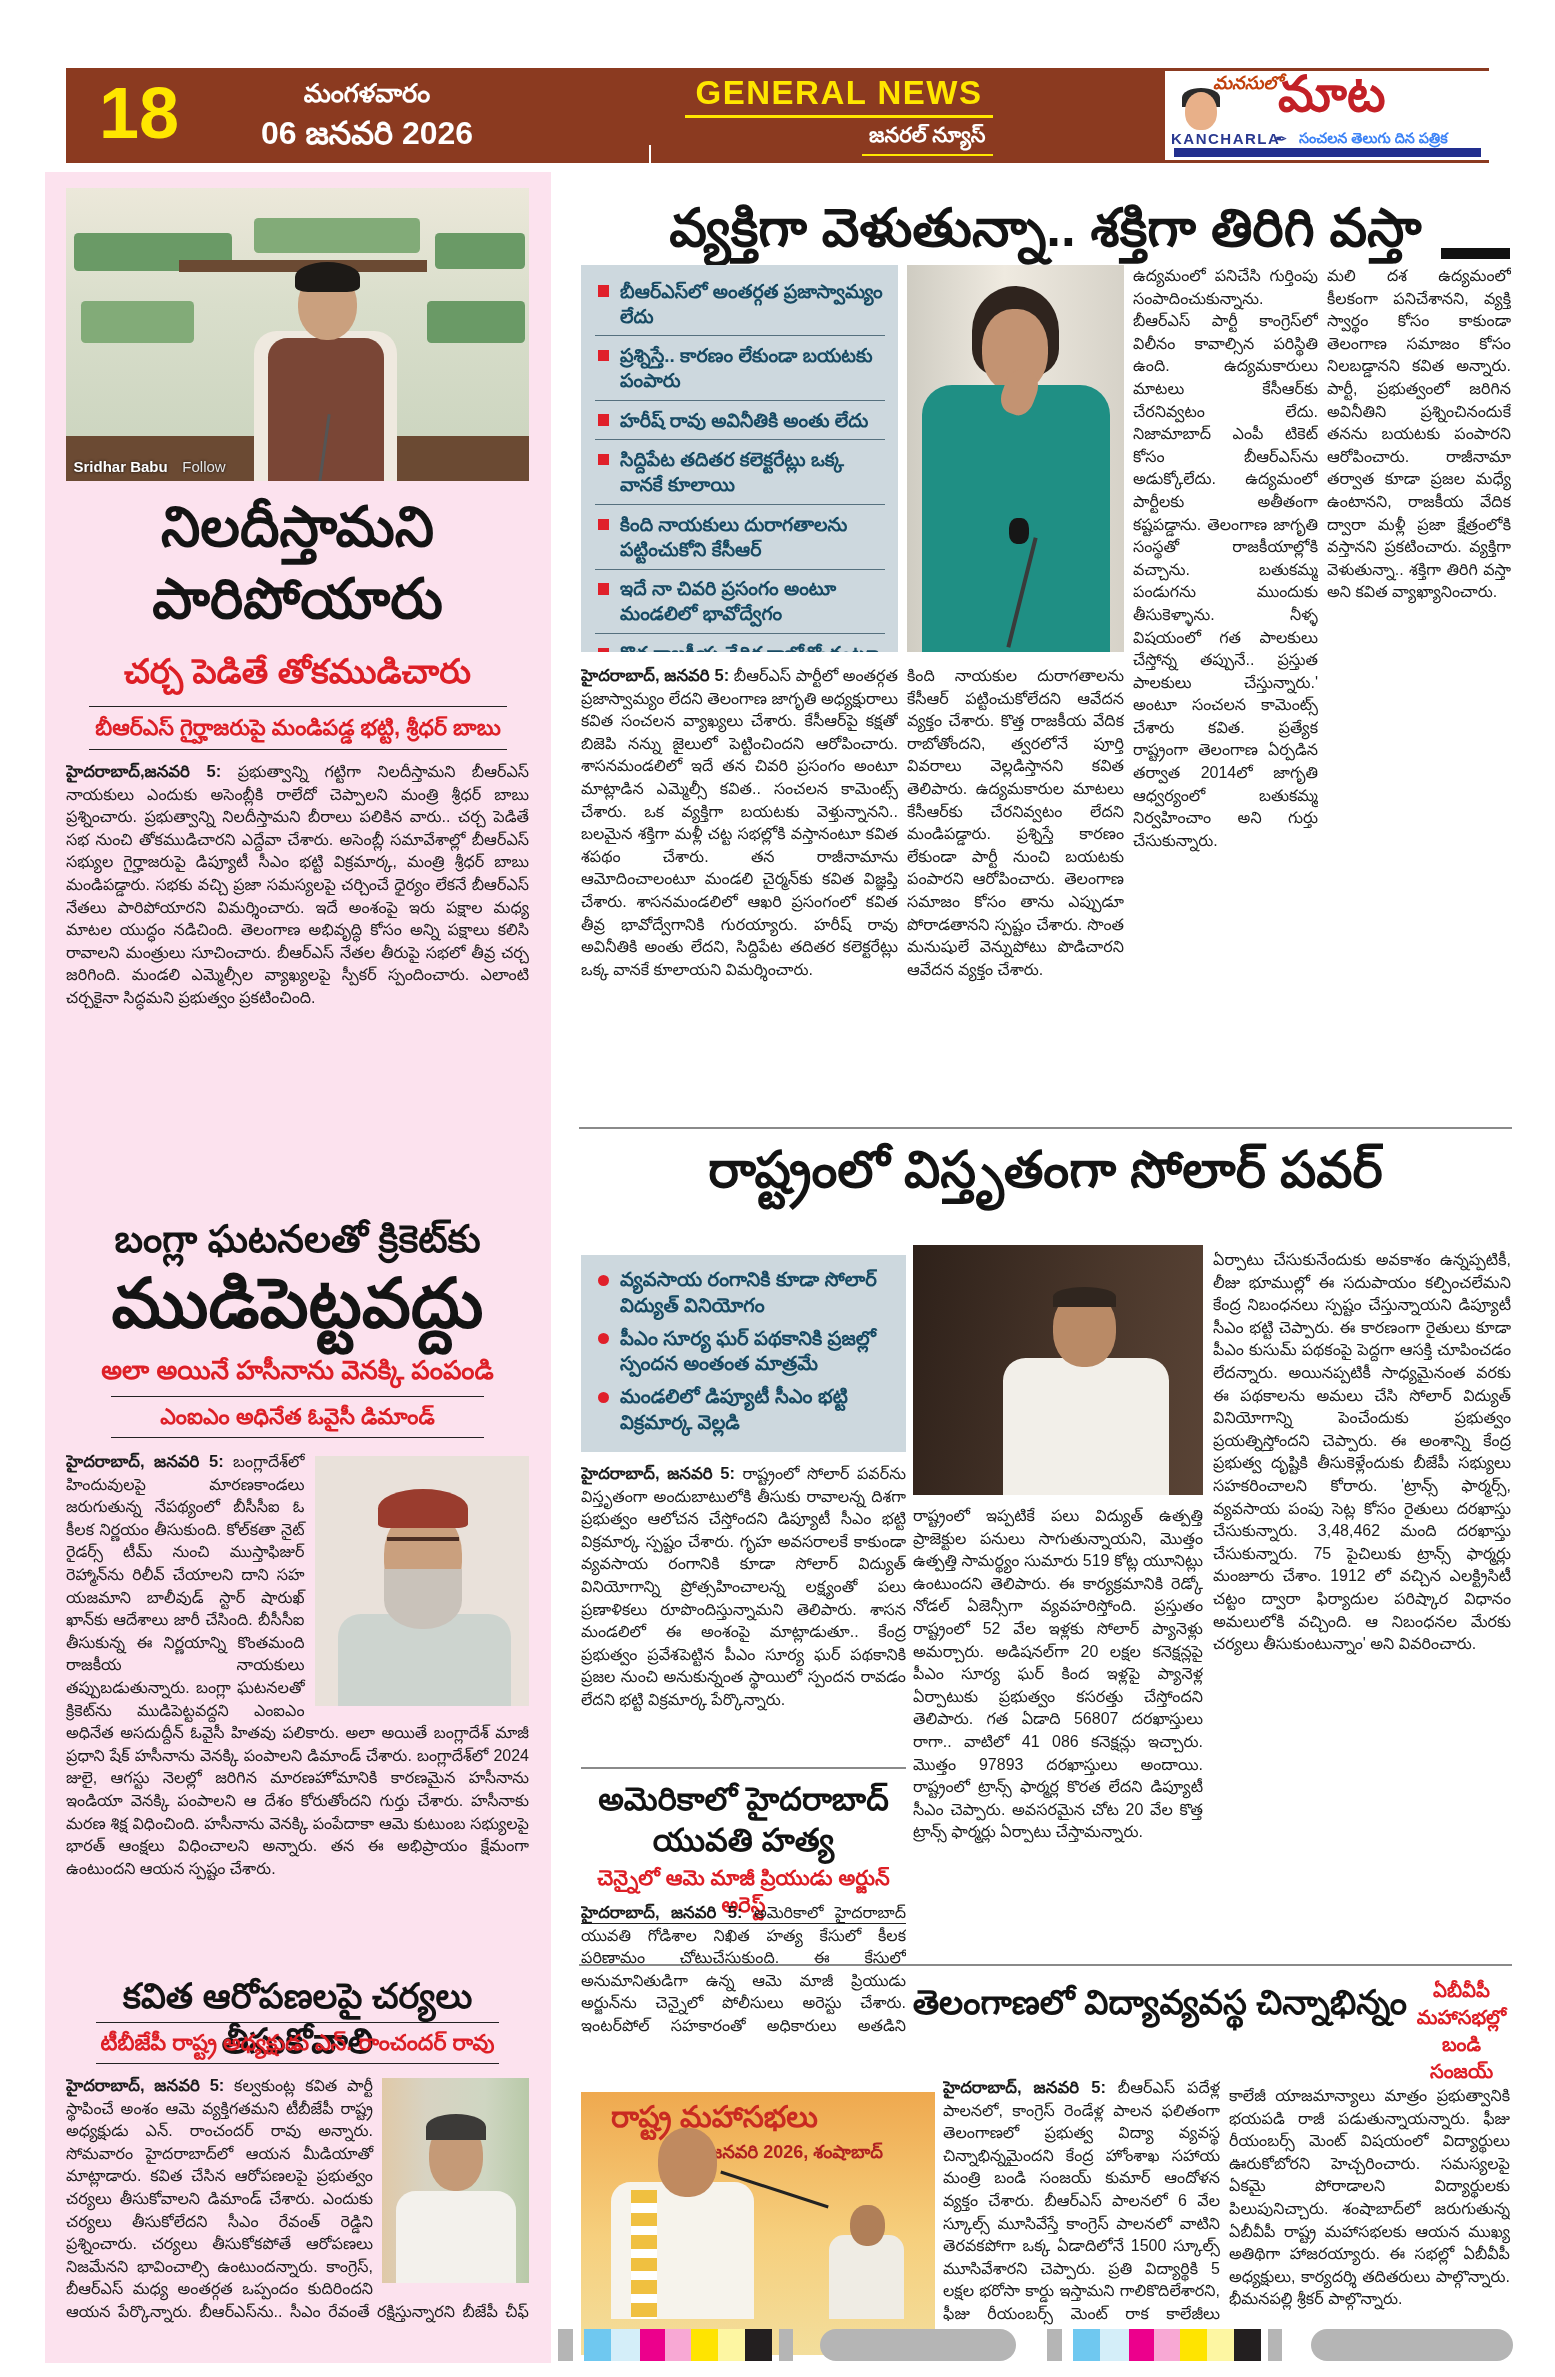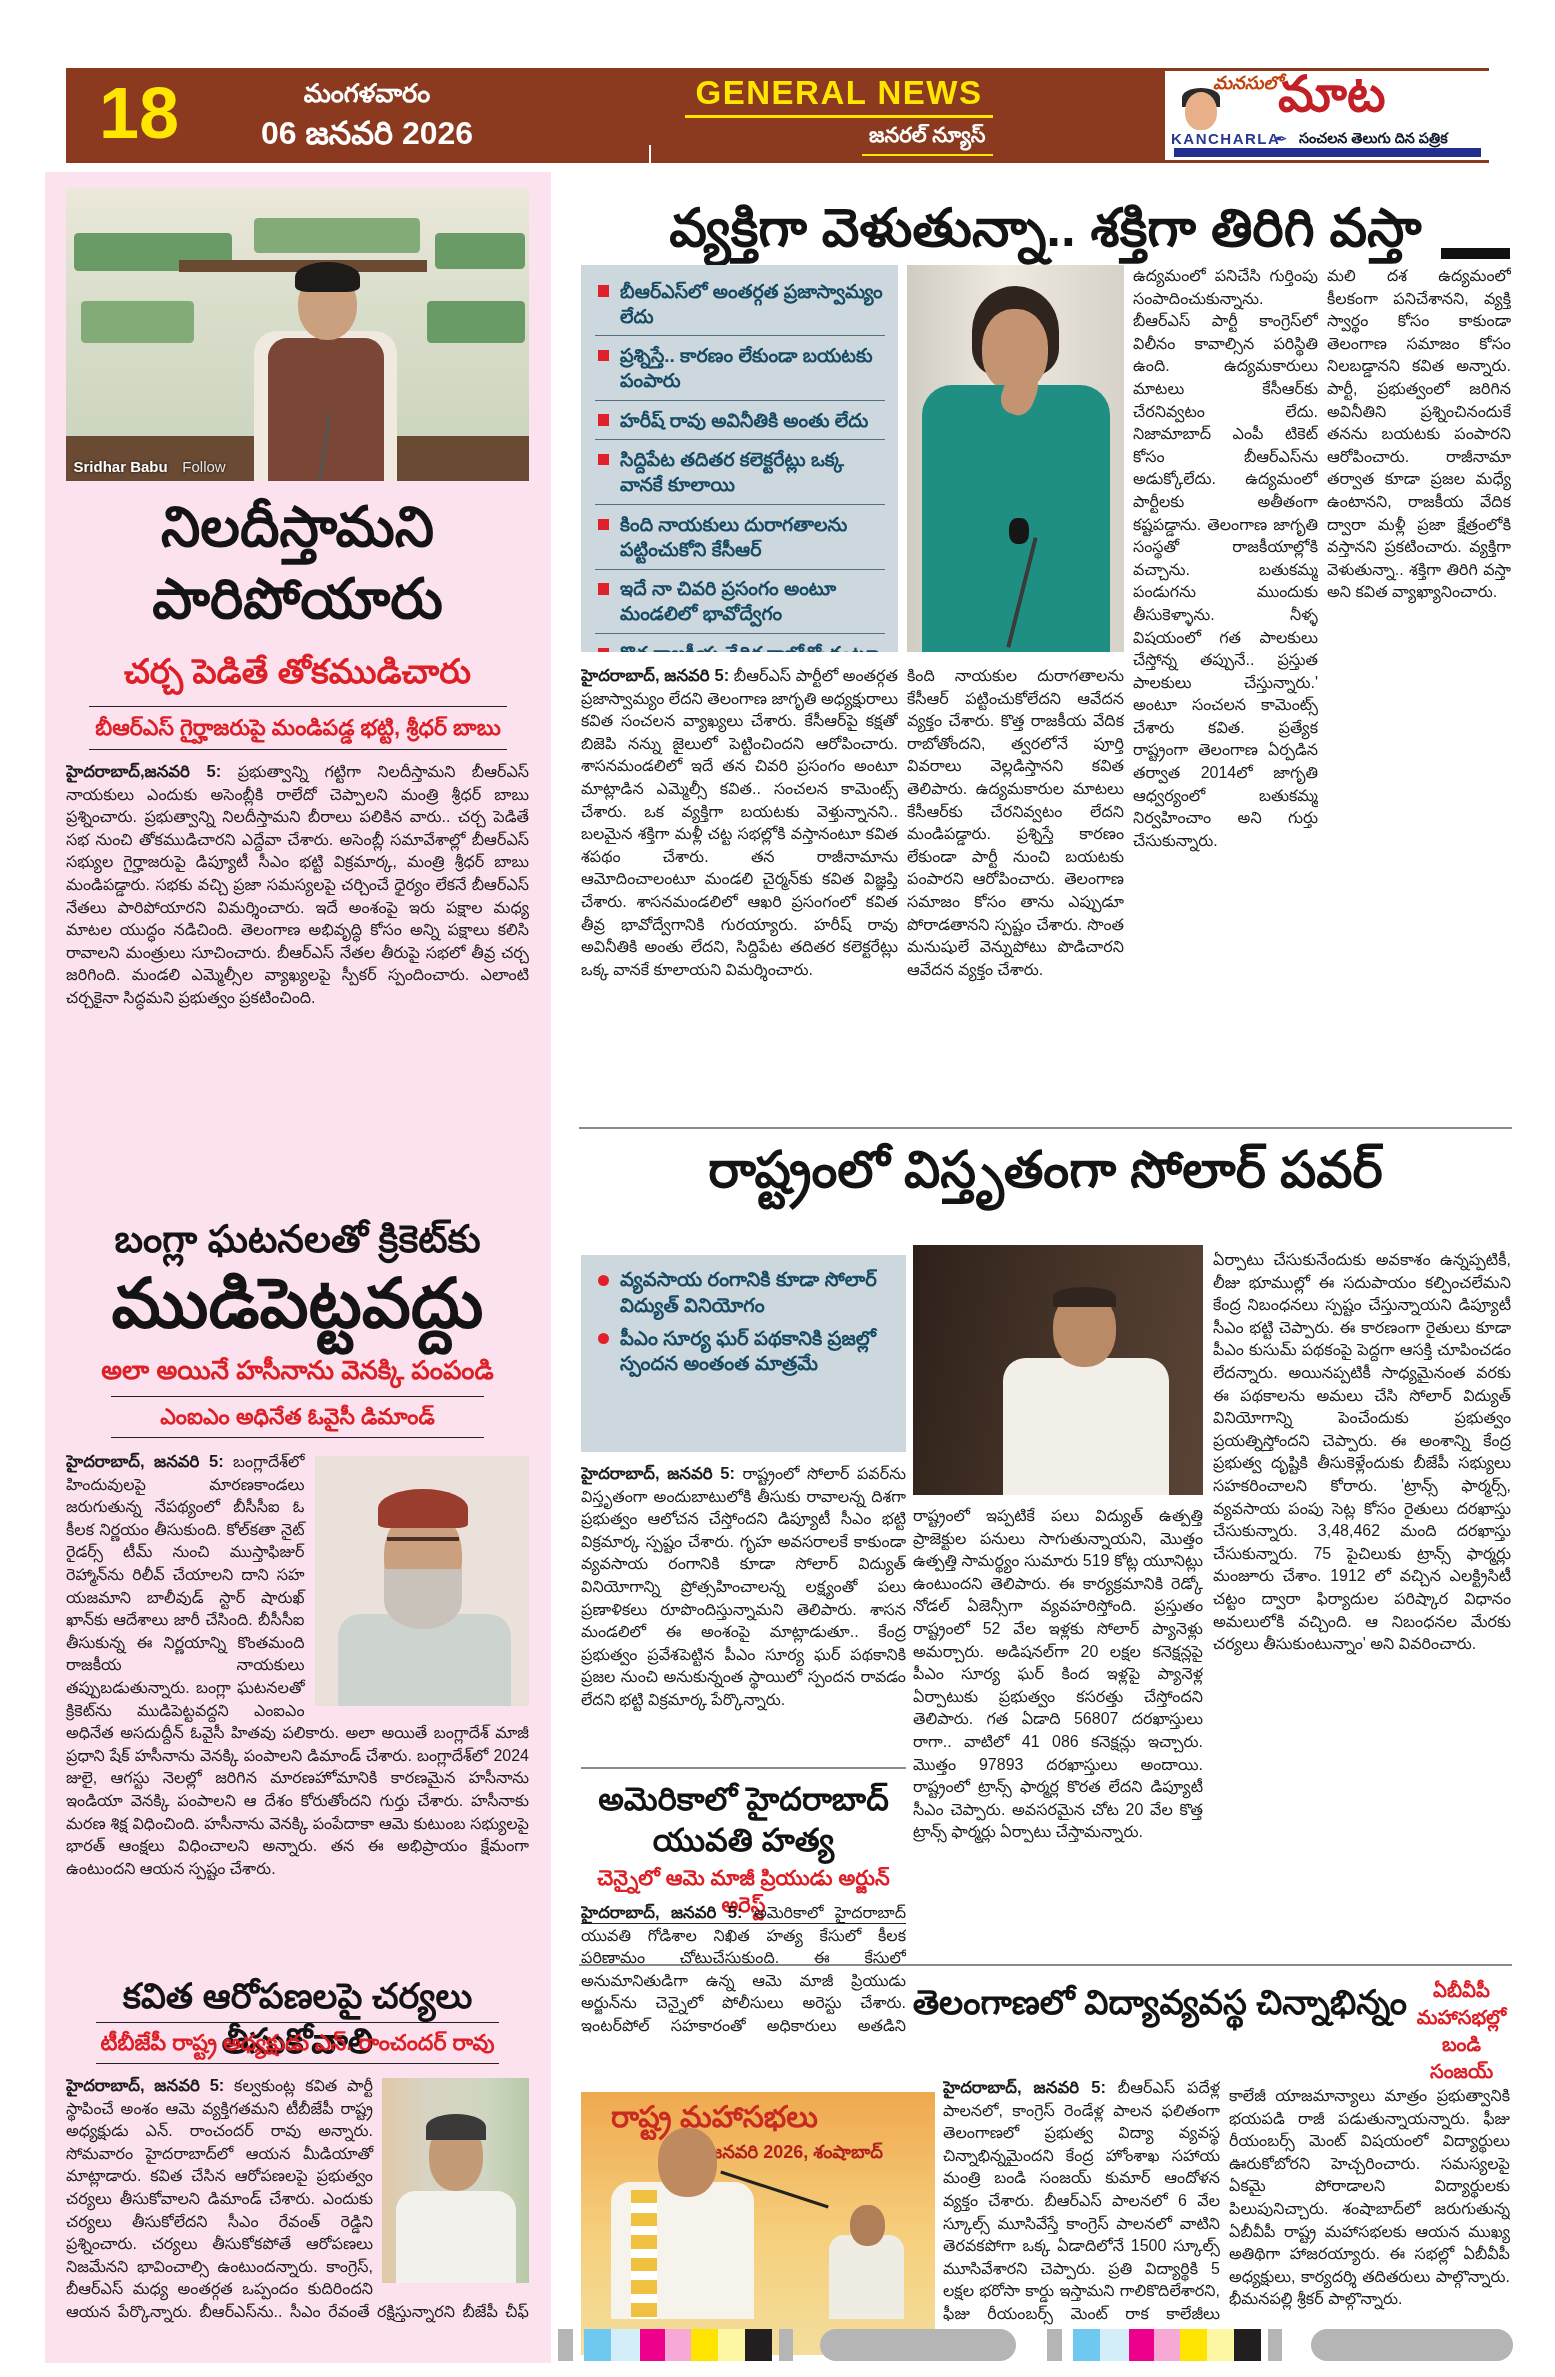--- a/index.html
+++ b/index.html
@@ -20,21 +20,21 @@
          border-bottom:3px solid #ffe600;padding:0 10.5px 3px;}
   .gn-te{margin-top:4.5px;color:#fff;font-size:21px;font-weight:700;
          border-bottom:2.3px solid #ffe600;display:inline-block;padding:0 7.5px 2.3px;}
   .logo{left:1165px;top:71px;width:325px;height:89px;background:#fff;}
   .lg-tag{left:48px;top:1.5px;color:#c2410c;font-size:18px;font-weight:700;font-style:italic;}
   .lg-face{left:19.6px;top:21px;width:32px;height:38px;background:#e8b089;border-radius:50% 50% 45% 45%;}
   .lg-hair{left:16.6px;top:16.6px;width:38px;height:19.6px;background:#2a2a2a;border-radius:50% 50% 0 0;}
   .lg-title{left:113px;top:-6px;color:#c22026;font-size:50px;font-weight:700;}
   .lg-brand{left:6px;top:59px;color:#2a3990;font-size:15px;font-weight:700;letter-spacing:1.5px;}
   .lg-pen{left:110px;top:59px;color:#2a3990;font-size:15px;}
-  .lg-sub{left:134px;top:59px;color:#0f172a;font-size:14.3px;font-weight:700;}
+  .lg-sub{left:134px;top:59px;color:#3b82f6;font-size:14.3px;font-weight:700;}
   .lg-bar{left:9px;top:77px;width:307px;height:9px;background:#222f8e;}
 
   
   .pinkcol{left:45px;top:172px;width:506px;height:2191px;background:#fce2ee;}
   .photo{position:absolute;overflow:hidden;background:#ccc;}
   .ph1{left:66px;top:188px;width:463px;height:293px;background:linear-gradient(180deg,#ece8da 0%,#d9decb 40%,#c9d3bd 100%);}
   .bench{position:absolute;background:#6a9a66;border-radius:4.5px;}
   .bench.b2{background:#82ab78;}
   .wood{position:absolute;background:#6b4a33;}
   .p1-shirt{position:absolute;left:188px;top:143px;width:143px;height:150px;background:#efe9df;border-radius:22.6px 22.6px 0 0;}
@@ -277,20 +277,21 @@
   </div>
 
   <div class="abs divider" style="left:579px;top:1127px;width:933px;"></div>
 
   <div class="abs hl-black sh">రాష్ట్రంలో విస్తృతంగా సోలార్ పవర్</div>
 
   <div class="abs bbox2">
     <ul>
       <li>వ్యవసాయ రంగానికి కూడా సోలార్ విద్యుత్ వినియోగం</li>
       <li>పీఎం సూర్య ఘర్ పథకానికి ప్రజల్లో స్పందన అంతంత మాత్రమే</li>
+      <li>మండలిలో డిప్యూటీ సీఎం భట్టి విక్రమార్క వెల్లడి</li>
     </ul>
   </div>
 
   <div class="abs photo ph-bh">
     <div class="bh-shirt"></div>
     <div class="bh-head"></div>
     <div class="bh-hair"></div>
   </div>
 
   <div class="abs body-t scolA">

